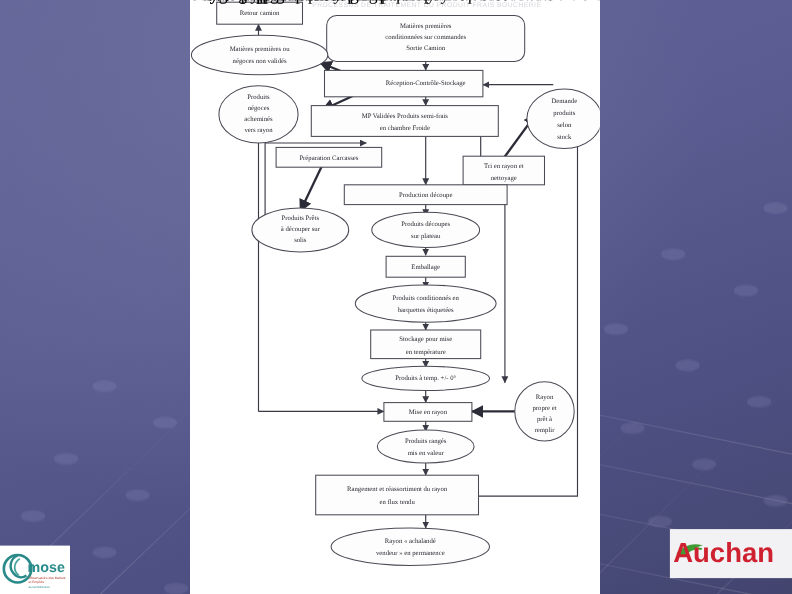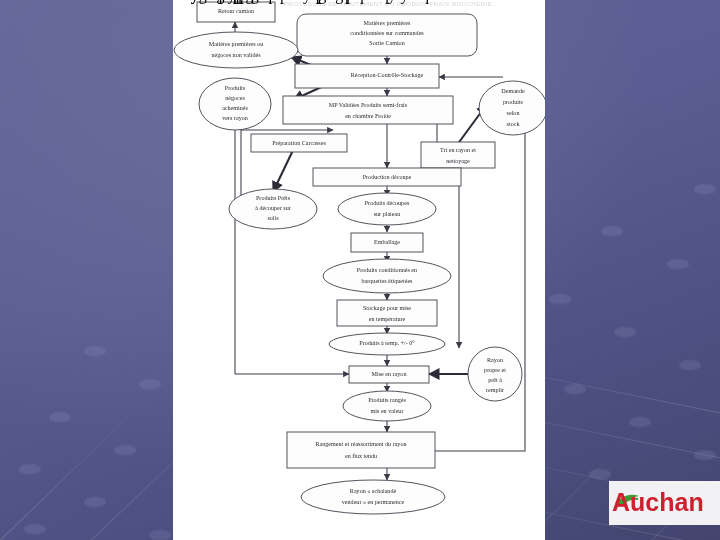--- a/index.html
+++ b/index.html
@@ -307,20 +307,36 @@
 
       <g>
         <ellipse class="ov" cx="200" cy="497" rx="72" ry="17"></ellipse>
         <text class="t" x="200" y="492">Rayon « achalandé</text>
         <text class="t" x="200" y="503">vendeur » en permanence</text>
         <text class="sr">Rayon « achalandé vendeur » en permanence</text>
       </g>
     </svg>
   </div>
 
+  <div class="logo-mose">
+    <svg width="63" height="44" viewBox="0 0 63 44">
+      <rect width="63" height="44" fill="#ffffff"></rect>
+      <g>
+        <circle cx="16" cy="21" r="12.5" fill="none" stroke="#2a8a8a" stroke-width="2.4"></circle>
+        <path d="M16 9 C9 12 8 20 12 25 C15.5 29.5 21 30 24 27" fill="none" stroke="#2a8a8a" stroke-width="2.2"></path>
+        <path d="M18 12 C12 16 12 23 17 27" fill="none" stroke="#49a7a0" stroke-width="1.6"></path>
+      </g>
+      <text x="25" y="24" font-family="Liberation Sans, sans-serif" font-size="13" font-weight="bold" fill="#2a8a8a">mose</text>
+      <g fill="#b23a2e" font-family="Liberation Sans, sans-serif" font-size="3">
+        <text x="26" y="30">Observatoire des Metiers</text>
+        <text x="26" y="34">et Emplois</text>
+      </g>
+      <text x="26" y="38.5" font-family="Liberation Sans, sans-serif" font-size="2.6" fill="#2a8a8a">de la Distribution</text>
+    </svg>
+  </div>
 
   <div class="logo-auchan">
     <svg width="111" height="44" viewBox="0 0 111 44">
       <rect width="111" height="44" fill="#f2f2f4"></rect>
       <path d="M6 22 C14 14 22 12 30 15 C24 16 18 20 14 25 Z" fill="#3f9c35"></path>
       <path d="M9 24 C16 19 23 17 29 18" fill="none" stroke="#3f9c35" stroke-width="1.8"></path>
       <text x="3" y="30" font-family="Liberation Sans, sans-serif" font-size="25" font-weight="bold" fill="#cf2030">Auchan</text>
     </svg>
   </div>
 

